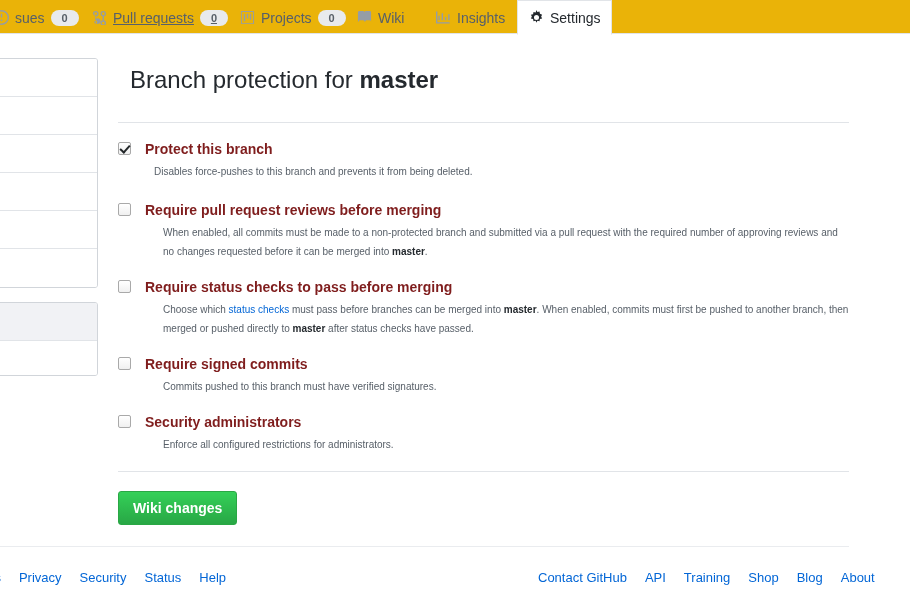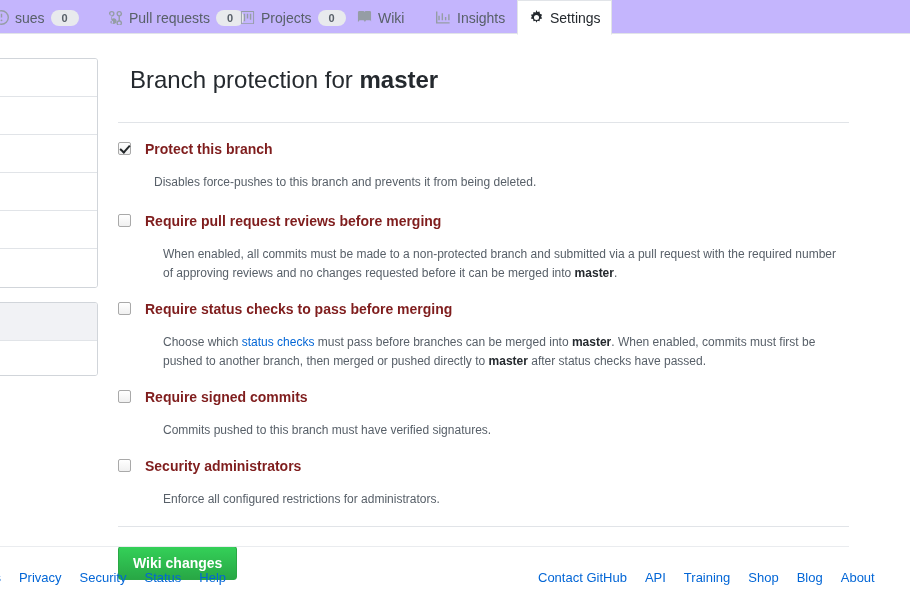--- a/index.html
+++ b/index.html
@@ -15,21 +15,21 @@
     color: #24292e;
     overflow: hidden;
     position: relative;
   }
 
   
   #repo-tabbar {
     position: absolute;
     left: 0; top: 0;
     width: 910px; height: 34px;
-    background: #c4b5fd;
+    background: #eab308;
     border-bottom: 1px solid #e1e4e8;
     box-sizing: border-box;
   }
   .tab {
     position: absolute;
     top: 0;
     height: 34px;
     display: flex;
     align-items: center;
     gap: 6px;
@@ -176,23 +176,23 @@
   .field-label {
     display: block;
     font-size: 14px;
     font-weight: bold;
     color: #7f1d1d;
     line-height: 18px;
     cursor: pointer;
   }
   .field-note {
     display: block;
-    margin-top: 15px;
+    margin-top: 4px;
     margin-left: 18px;
-    font-size: 12px;
+    font-size: 10px;
     color: #586069;
     line-height: 19px;
     max-width: 690px;
   }
   .field.root .field-note { margin-left: 9px; }
   .field-note b { color: #24292e; font-weight: bold; }
   .field-note a { color: #0366d6; text-decoration: none; }
 
   #save-area { padding-top: 19px; }
   #save-changes-button {
@@ -248,21 +248,21 @@
 <div id="repo-tabbar">
     <div class="tab" style="left: -18px;">
       <span class="ticon">
         <svg viewBox="0 0 16 16" width="15" height="15" fill="currentColor" aria-hidden="true">
           <path d="M8 1.5a6.5 6.5 0 100 13 6.5 6.5 0 000-13zM0 8a8 8 0 1116 0A8 8 0 010 8zm9 3a1 1 0 11-2 0 1 1 0 012 0zM7.25 4v4h1.5V4h-1.5z"></path>
         </svg>
       </span>
       <span>sues</span>
       <span class="counter">0</span>
     </div>
-    <div class="tab" style="left: 96px;">
+    <div class="tab" style="left: 80px; text-decoration: underline;">
       <span class="ticon">
         <svg viewBox="0 0 16 16" width="15" height="15" fill="currentColor" aria-hidden="true">
           <path d="M4 2.5a1.5 1.5 0 100 3 1.5 1.5 0 000-3zM1 4a3 3 0 116 0 3 3 0 01-3.75 2.9v4.2A3 3 0 114 13.9V6.1A3 3 0 011 4zm3 7.5a1.5 1.5 0 100 3 1.5 1.5 0 000-3zm8-9a1.5 1.5 0 100 3 1.5 1.5 0 000-3zM9 4a3 3 0 113.75 2.9V11a3 3 0 11-1.5 0V6.9A3 3 0 019 4zm3 8.5a1.5 1.5 0 100 3 1.5 1.5 0 000-3z"></path>
         </svg>
       </span>
       <span>Pull requests</span>
       <span class="counter">0</span>
     </div>
     <div class="tab" style="left: 228px;">
       <span class="ticon">

